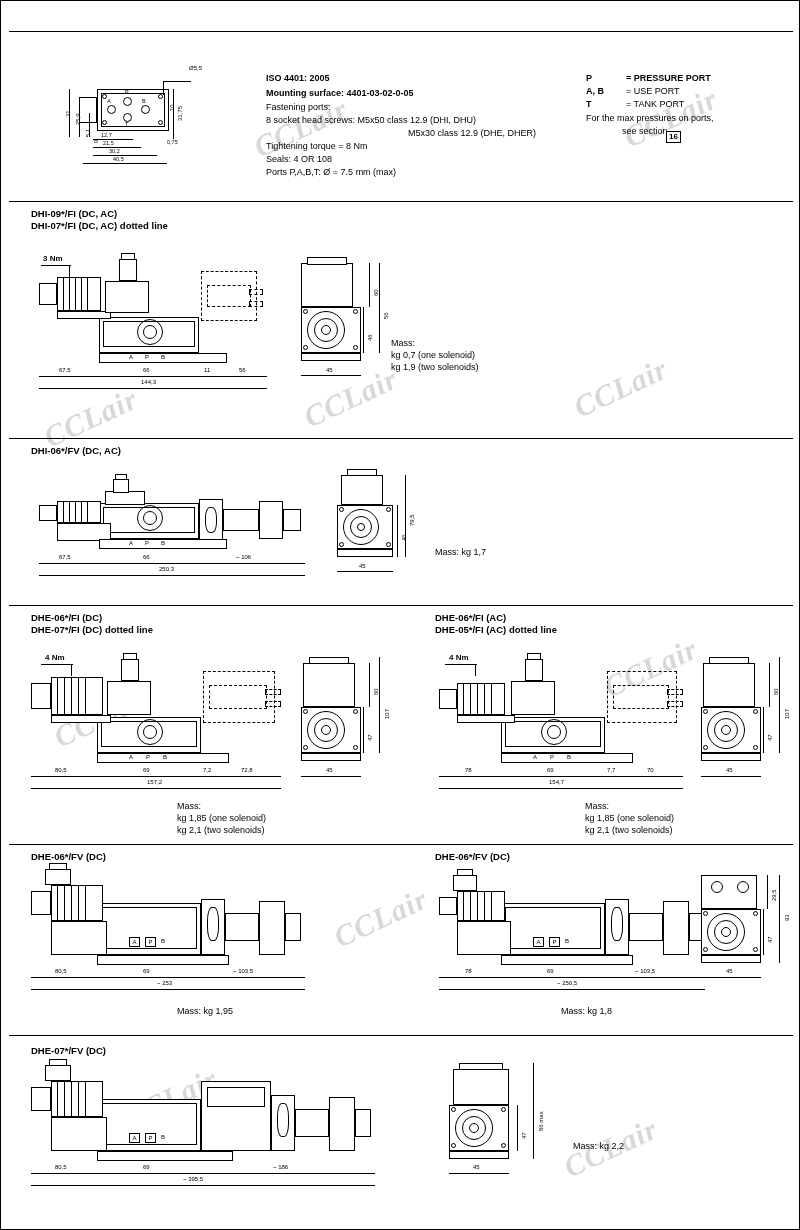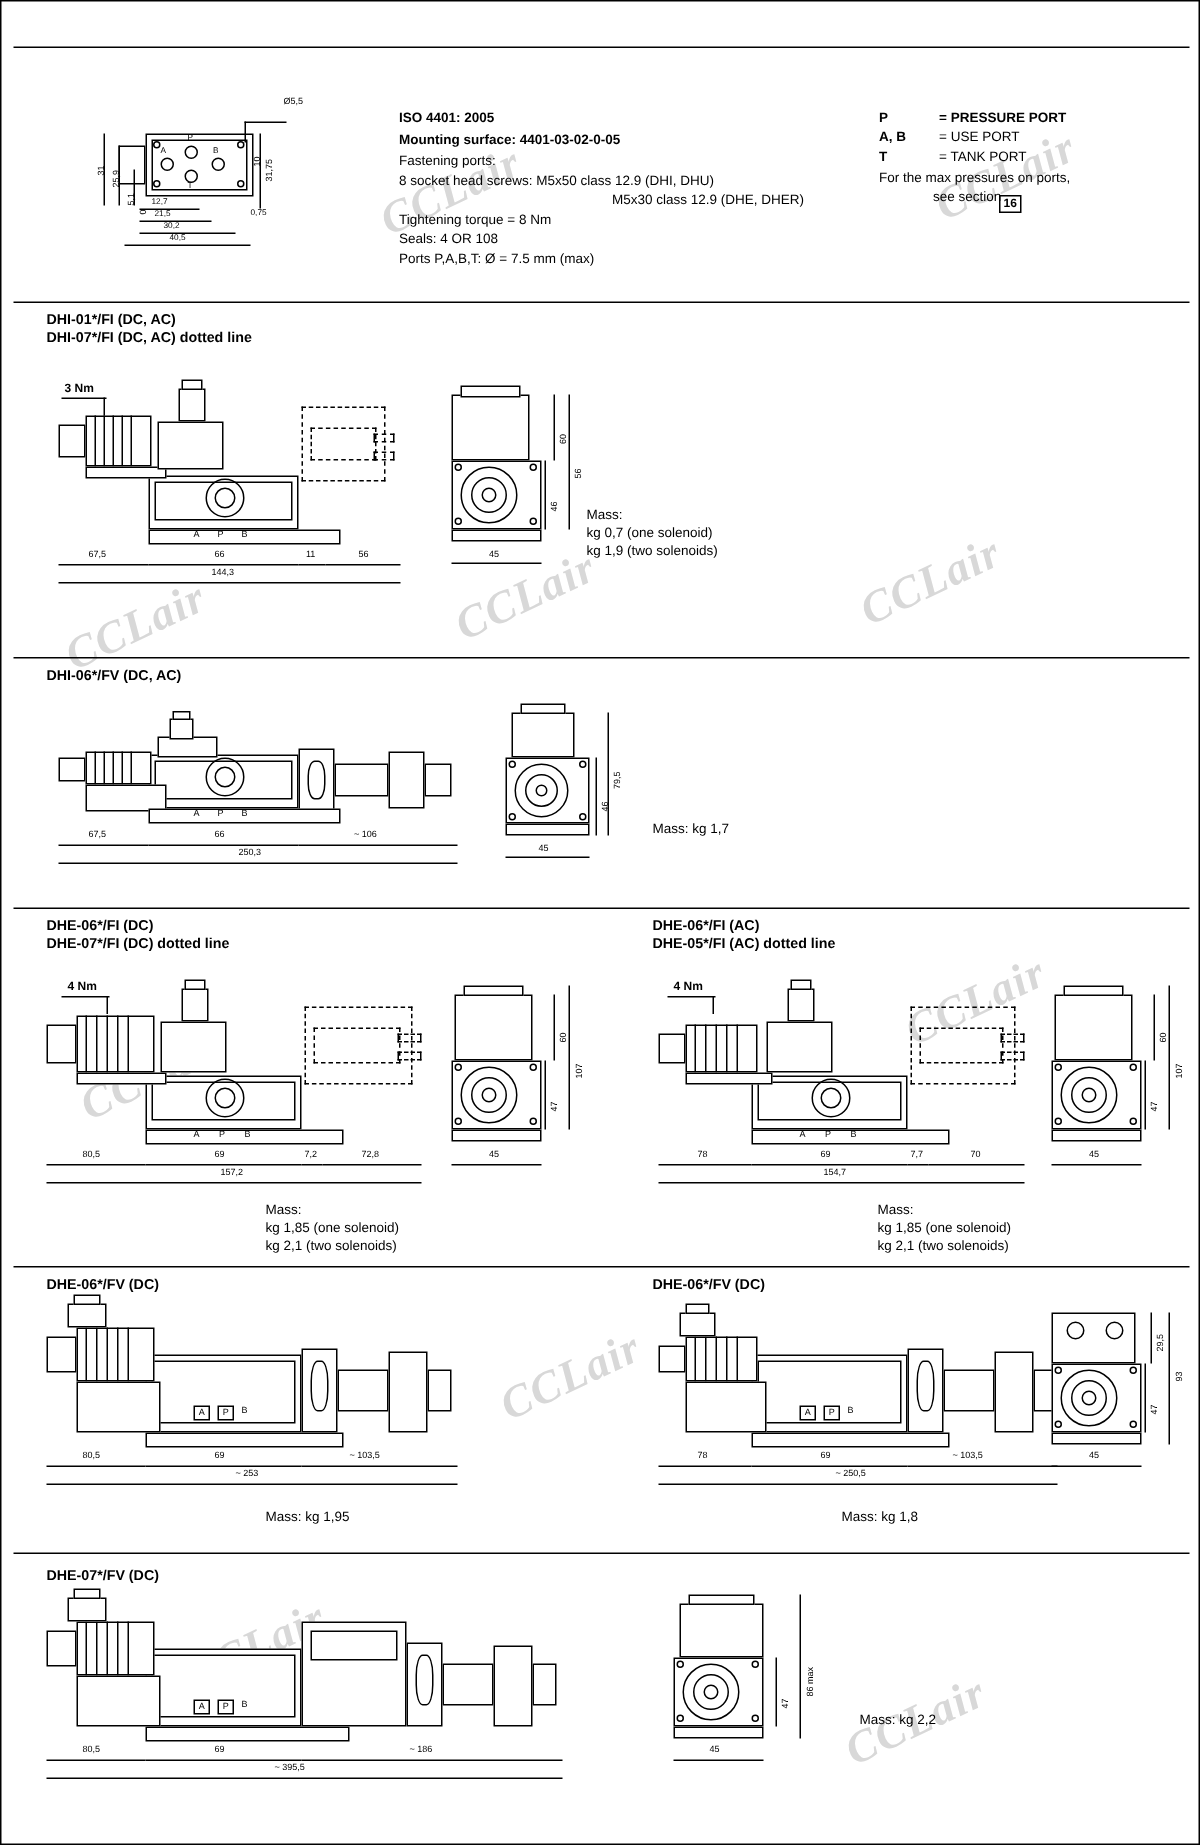--- a/index.html
+++ b/index.html
@@ -118,21 +118,21 @@
     <div class="txtb" style="left:585px;top:98px;">T</div>
     <div class="txt" style="left:625px;top:98px;">= TANK PORT</div>
     <div class="txt" style="left:585px;top:112px;">For the max pressures on ports,</div>
     <div class="txt" style="left:585px;top:125px;padding-left:36px;">see section</div>
     <div style="position:absolute;left:665px;top:124px;">
       <span class="ref-box">16</span>
     </div>
   </div>
 
   <div class="sep" style="left:8px;top:200px;width:784px;"></div>
-  <div class="sect-title" style="left:30px;top:207px;">DHI-01*/FI (DC, AC)</div>
+  <div class="sect-title" style="left:30px;top:207px;">DHI-09*/FI (DC, AC)</div>
   <div class="sect-title" style="left:30px;top:219px;">DHI-07*/FI (DC, AC) dotted line</div>
 
   <div>
     <div class="txt" style="left:42px;top:253px;font-size:8px;font-weight:bold;">3 Nm</div>
     <div class="ln hr" style="left:40px;top:264px;width:30px;"></div>
     <div class="ln vr" style="left:68px;top:264px;height:14px;"></div>
 
     <div class="boxf" style="left:98px;top:316px;width:100px;height:36px;"></div>
     <div class="boxf" style="left:102px;top:320px;width:92px;height:26px;"></div>
     <div class="circ" style="left:136px;top:318px;width:26px;height:26px;"></div>

